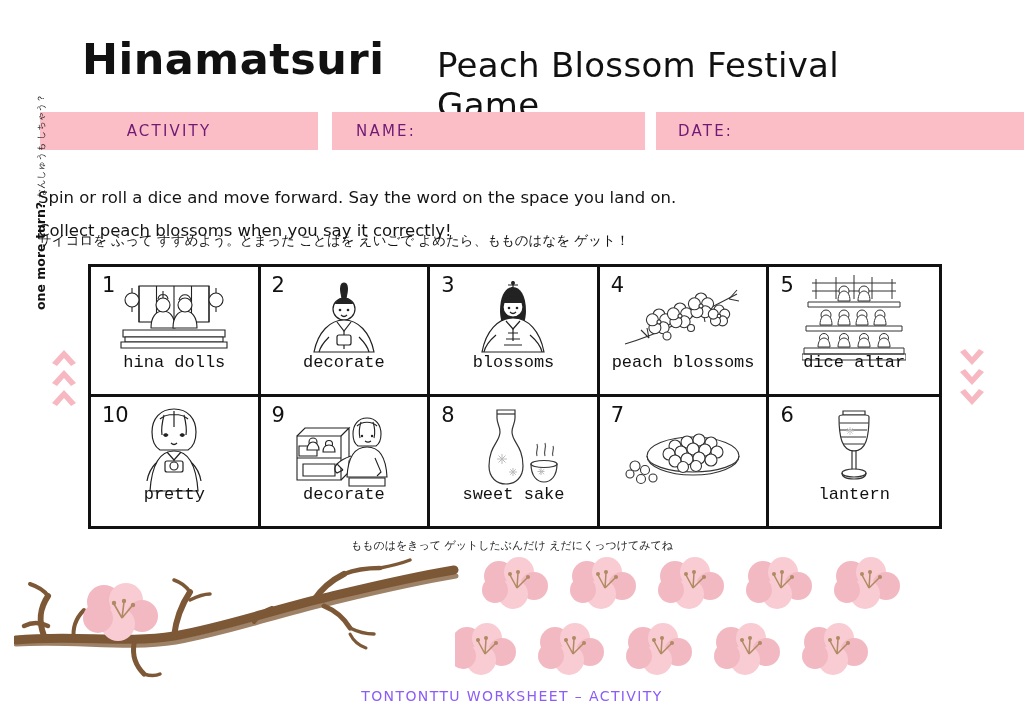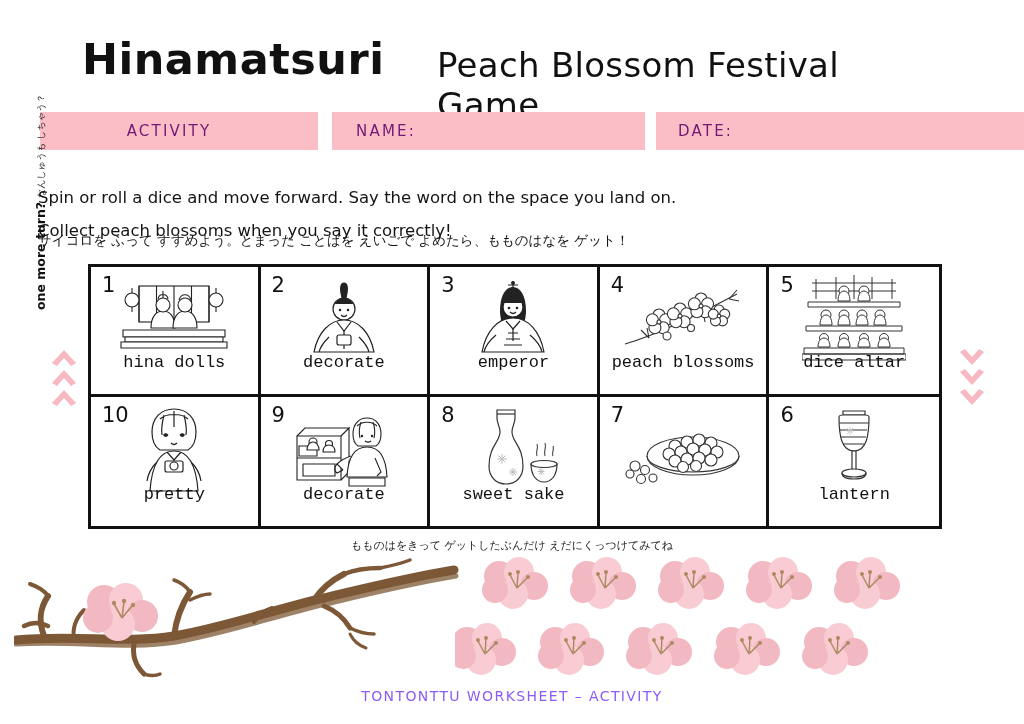--- a/index.html
+++ b/index.html
@@ -245,21 +245,21 @@
           <path d="M33 26c3-9 17-9 20 0" fill="#222" stroke="none"></path>
           <circle cx="39" cy="31" r="1.3" fill="#222" stroke="none"></circle>
           <circle cx="47" cy="31" r="1.3" fill="#222" stroke="none"></circle>
           <path d="M40 35c2 2 4 2 6 0"></path>
           <path d="M43 41c-15 0-27 13-31 34h62c-4-21-16-34-31-34z" fill="#fff"></path>
           <path d="M36 44l7 8 7-8"></path>
           <path d="M43 52v12M38 56l10 0M36 62h14M34 68h18"></path>
           <path d="M26 58c-7 6-11 12-12 17M60 58c7 6 11 12 12 17"></path>
         </svg>
       </div>
-      <div class="cell-label">emperor</div>
+      <div class="cell-label">blossoms</div>
     </div>
 
     <div class="cell">
       <div class="cell-num">4</div>
       <div class="cell-art">
         <svg width="128" height="76" viewBox="0 0 128 76" fill="none" stroke="#333" stroke-width="1.1">
           <path d="M6 62 C40 52, 76 34, 118 12"></path>
           <path d="M30 56l-8-8M30 56l-2-10M58 44l-4-11M84 30l10-8M84 30l2 10M110 17l8-9M110 17l10 2"></path>
           <g fill="#fff">
             <g transform="translate(40,40)">

